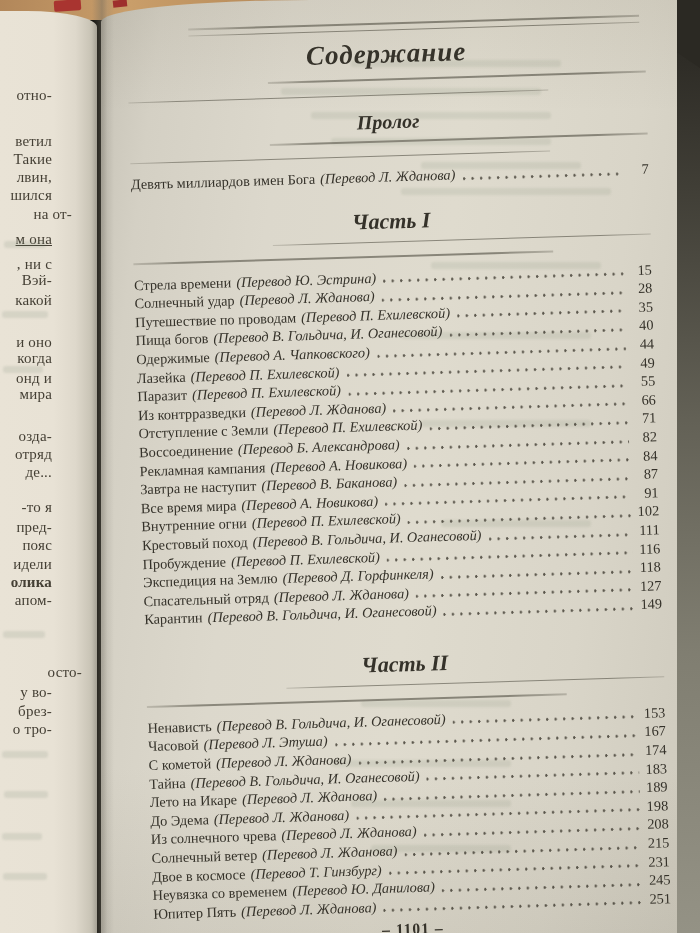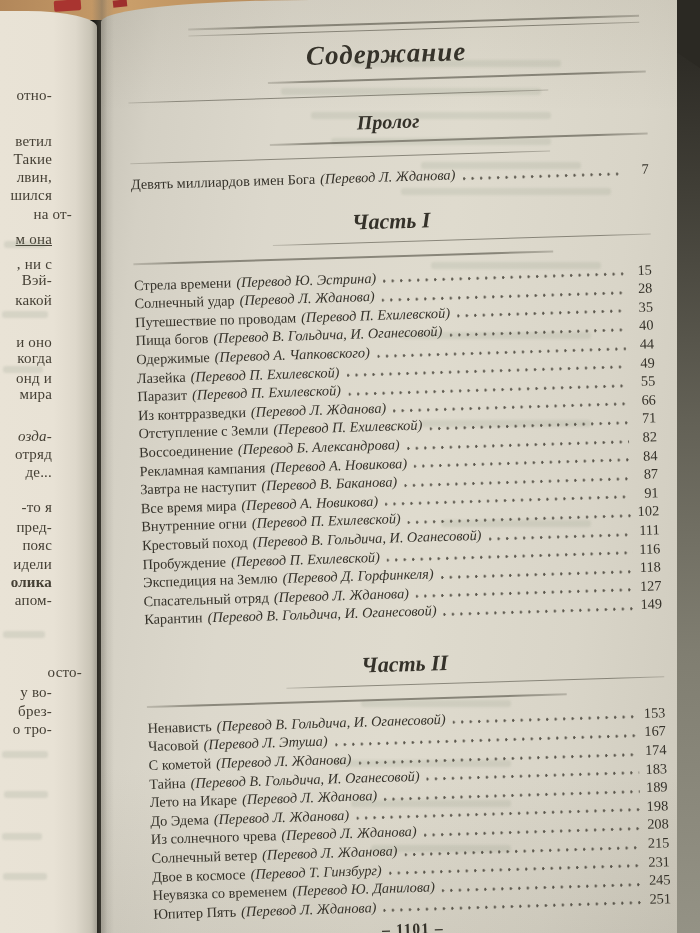--- a/index.html
+++ b/index.html
@@ -99,21 +99,21 @@
         <div class="frag" style="top: 176px;">шился</div>
         <div class="frag" style="top: 195px; margin-left: 20px;">на от-</div>
         <div class="frag" style="top: 220px; text-decoration: underline;">м она</div>
         <div class="frag" style="top: 245px;">, ни с</div>
         <div class="frag" style="top: 261px;">Вэй-</div>
         <div class="frag" style="top: 281px;">какой</div>
         <div class="frag" style="top: 323px;">и оно</div>
         <div class="frag" style="top: 339px;">когда</div>
         <div class="frag" style="top: 359px;">онд и</div>
         <div class="frag" style="top: 375px;">мира</div>
-        <div class="frag" style="top: 417px; font-style: italic;">озда-</div>
+        <div class="frag" style="top: 417px;">озда-</div>
         <div class="frag" style="top: 435px;">отряд</div>
         <div class="frag" style="top: 453px;">де...</div>
         <div class="frag" style="top: 470px; margin-top: 18px;">-то я</div>
         <div class="frag" style="top: 508px;">пред-</div>
         <div class="frag" style="top: 526px;">пояс</div>
         <div class="frag" style="top: 545px;">идели</div>
         <div class="frag" style="top: 563px; font-weight: bold;">олика</div>
         <div class="frag" style="top: 581px;">апом-</div>
         <div class="frag" style="top: 653px; padding-left: 30px;">осто-</div>
         <div class="frag" style="top: 673px;">у во-</div>

